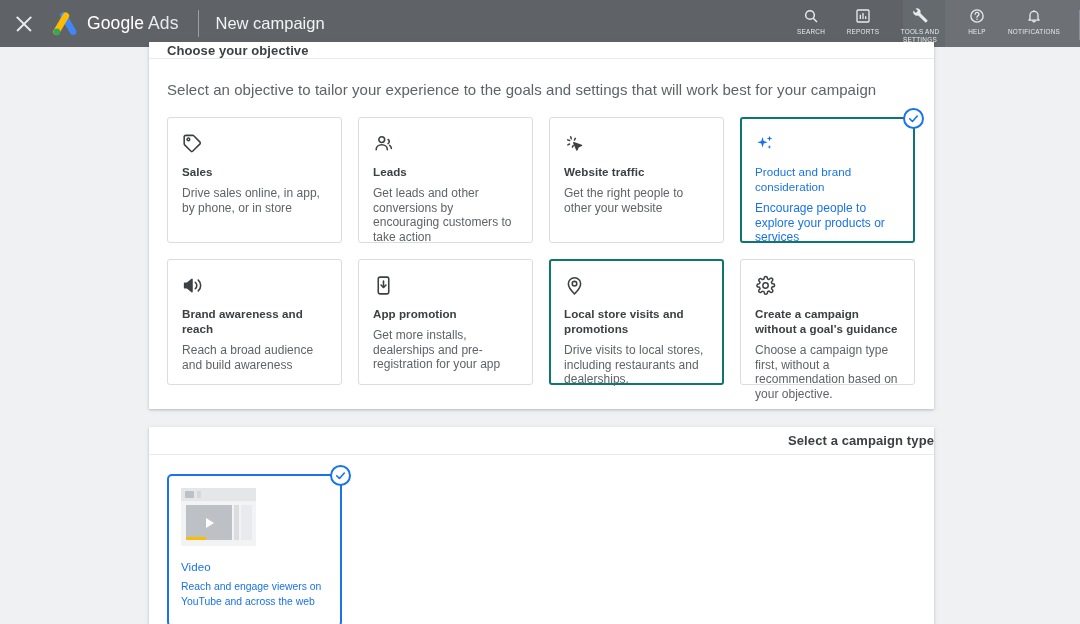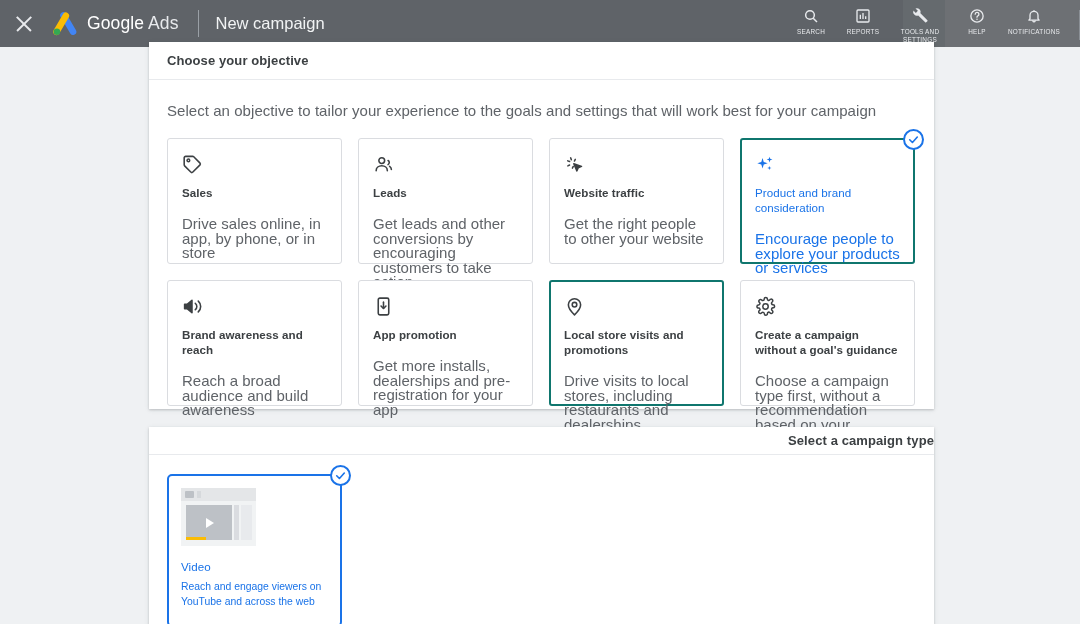--- a/index.html
+++ b/index.html
@@ -72,21 +72,21 @@
   
   .panel {
     position: absolute; left: 149px; width: 785px;
     background: #fff;
     box-shadow: 0 1px 2px rgba(60,64,67,.22), 0 1px 5px rgba(60,64,67,.10);
   }
   #objective-panel { top: 42px; height: 367px; }
   #campaign-type-panel { top: 427px; height: 200px; }
 
   .panel-head {
-    height: 38px; display: flex; align-items: center;
+    height: 17px; display: flex; align-items: center;
     padding: 0 0 0 18px; border-bottom: 1px solid #e8eaed;
   }
   #campaign-type-panel .panel-head { height: 28px; justify-content: flex-end; }
   .panel-head h2 {
     font-size: 13px; font-weight: 700; color: #3c4043; letter-spacing: .1px;
   }
 
   .panel-sub {
     font-size: 15px; color: #5f6368; padding: 22px 0 0 18px; letter-spacing: .05px;
   }
@@ -105,22 +105,22 @@
     border: 2px solid #0f766e; padding: 14px 13px 0 13px;
   }
   .obj-ic { height: 22px; margin-bottom: 9px; color: #3c4043; }
   .obj-card.selected .obj-ic { color: #1a73e8; }
   .obj-title {
     font-size: 11.6px; font-weight: 700; color: #3c4043;
     line-height: 15px; letter-spacing: .05px;
   }
   .obj-card.selected .obj-title { color: #1a73e8; font-weight: 400; }
   .obj-desc {
-    font-size: 15px; color: #5f6368; line-height: 14.5px;
-    margin-top: 17px; letter-spacing: .02px;
+    font-size: 12px; color: #5f6368; line-height: 14.5px;
+    margin-top: 7px; letter-spacing: .02px;
   }
   .obj-card.selected .obj-desc { color: #1a73e8; }
 
   .check-badge {
     position: absolute; top: -11px; right: -11px;
     width: 21px; height: 21px; border-radius: 50%;
     background: #fff; border: 2px solid #1a73e8;
     display: flex; align-items: center; justify-content: center;
   }
 

